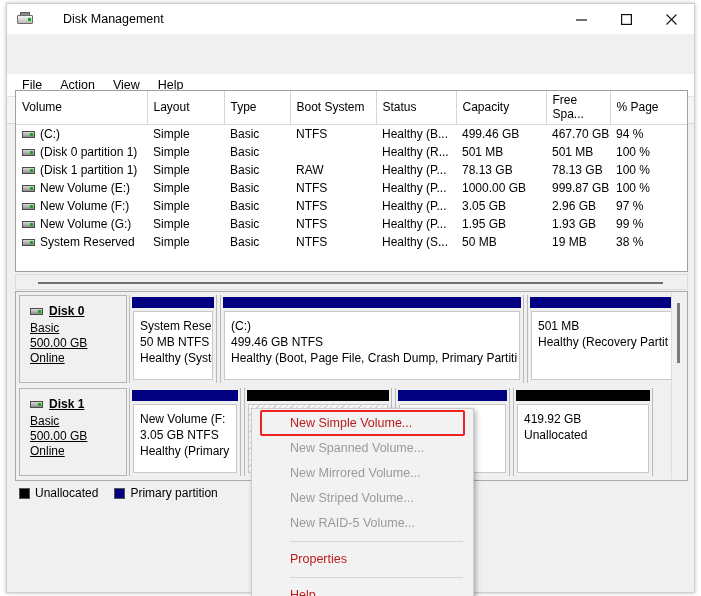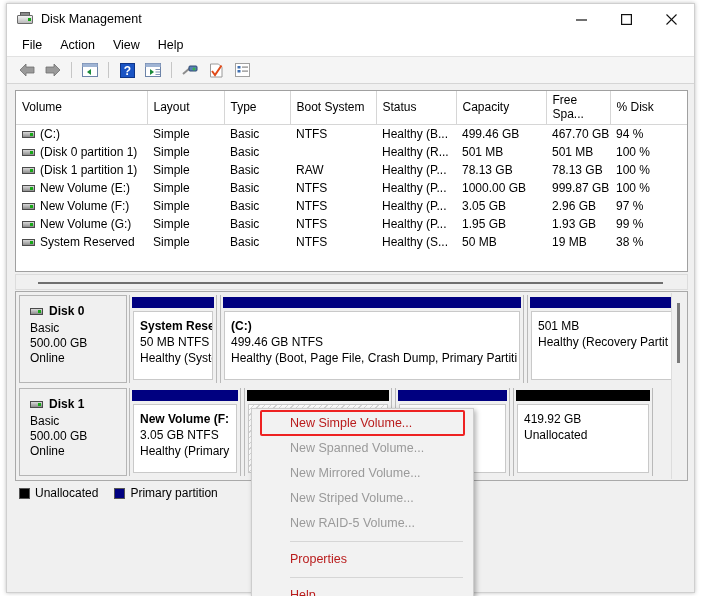--- a/index.html
+++ b/index.html
@@ -14,21 +14,21 @@
   .window{
     position:absolute;left:6px;top:3px;width:689px;height:590px;
     background:#f0f0f0;
     border:1px solid #cfcfcf;
     box-shadow:0 0 4px rgba(0,0,0,.25);
     box-sizing:border-box;
   }
   
   .titlebar{
     height:30px;background:#ffffff;position:relative;
-    display:flex;align-items:center;
+    display:flex;align-items:center;gap:22px;
   }
   .title-icon{
     width:16px;height:16px;margin-left:10px;margin-right:8px;position:relative;flex:0 0 auto;
   }
   .title-icon .dbody{
     position:absolute;left:0;top:4px;width:16px;height:9px;
     background:linear-gradient(#f4f4f4,#b9b9b9);
     border:1px solid #6b6b6b;border-radius:1px;box-sizing:border-box;
   }
   .title-icon .dtop{
@@ -39,21 +39,21 @@
     position:absolute;left:11px;top:7px;width:3px;height:3px;background:#17a817;
   }
   .title-text{font-size:12.5px;color:#000;font-family:"Liberation Sans",sans-serif;}
   .win-controls{position:absolute;right:0;top:0;height:30px;display:flex;}
   .win-btn{
     width:45px;height:30px;display:flex;align-items:center;justify-content:center;
     font-size:12px;color:#111;
   }
   .win-btn svg{display:block;}
   
-  .menubar{height:22px;background:#ffffff;display:flex;align-items:center;padding-left:6px;}
+  .menubar{height:22px;background:#ffffff;display:flex;align-items:center;padding-left:6px;margin-top:40px;}
   .menu-item{padding:2px 9px;font-size:12.5px;color:#000;}
   
   .toolbar{
     height:26px;background:#f5f5f5;border-top:1px solid #e2e2e2;border-bottom:1px solid #d5d5d5;
     display:flex;align-items:center;padding-left:8px;gap:2px;
   }
   .tb-btn{width:24px;height:22px;display:flex;align-items:center;justify-content:center;}
   .tb-sep{width:1px;height:16px;background:#c6c6c6;margin:0 4px;}
   
   .listwrap{
@@ -82,21 +82,21 @@
   .splitter .grip{position:absolute;left:22px;top:7px;width:625px;height:2px;
     background:#6f6f6f;}
   
   .graphpane{
     position:absolute;left:8px;top:287px;width:673px;height:190px;
     background:#f0f0f0;border:1px solid #a9a9a9;box-sizing:border-box;overflow:hidden;
   }
   .disk-row{position:relative;height:90px;margin:3px 0 0 3px;display:flex;}
   .disk-info{
     width:108px;height:88px;background:#f0f0f0;border:1px solid #b5b5b5;
-    box-sizing:border-box;padding:8px 0 0 10px;flex:0 0 auto;
+    box-sizing:border-box;padding:8px 0 0 10px;flex:0 0 auto;text-decoration:underline;
   }
   .disk-title{display:flex;align-items:center;gap:6px;font-weight:bold;font-size:12px;margin-bottom:3px;}
   .disk-title .dicon{width:13px;height:7px;background:linear-gradient(#d9d9d9,#8d8d8d);
     border:1px solid #4a4a4a;position:relative;box-sizing:border-box;}
   .disk-title .dicon:after{content:"";position:absolute;right:1px;top:1px;width:3px;height:3px;background:#17a817;}
   .disk-meta{font-size:12px;line-height:15px;}
   .parts{flex:1 1 auto;display:flex;align-items:flex-start;height:88px;padding-left:2px;}
   .part{
     height:88px;box-sizing:border-box;position:relative;margin-right:3px;
     border-left:1px solid #b9b9b9;border-right:1px solid #b9b9b9;
@@ -108,21 +108,21 @@
   .part .body{
     position:absolute;left:3px;right:3px;top:16px;bottom:3px;
     background:#ffffff;border:1px solid #c9c9c9;box-sizing:border-box;
     padding:6px 4px 0 6px;overflow:hidden;font-size:12px;line-height:16px;
   }
   .part .body.hatch{
     background:
       repeating-linear-gradient(135deg,#ffffff 0 3px,#d8d8d8 3px 4px);
     border:1px solid #c9c9c9;
   }
-  .part .pname{font-weight:bold;white-space:nowrap;}
+  .part .pname{font-weight:normal;white-space:nowrap;}
   .part .pline{white-space:nowrap;}
   
   .legend{
     position:absolute;left:8px;top:479px;width:673px;height:20px;
     display:flex;align-items:center;gap:6px;font-size:12px;padding-left:4px;
     box-sizing:border-box;
   }
   .sw{width:11px;height:11px;display:inline-block;border:1px solid #555;box-sizing:border-box;}
   .sw.black{background:#000;}
   .sw.blue{background:#000080;}
@@ -262,21 +262,21 @@
       </colgroup>
       <thead>
         <tr>
           <th>Volume</th>
           <th>Layout</th>
           <th>Type</th>
           <th>Boot System</th>
           <th>Status</th>
           <th>Capacity</th>
           <th>Free Spa...</th>
-          <th>% Disk</th>
+          <th>% Page</th>
         </tr>
       </thead>
       <tbody>
         <tr>
           <td class="volcell">
               <span class="volicon"></span>
               <span>(C:)</span>
             </td>
           <td>Simple</td>
           <td>Basic</td>

